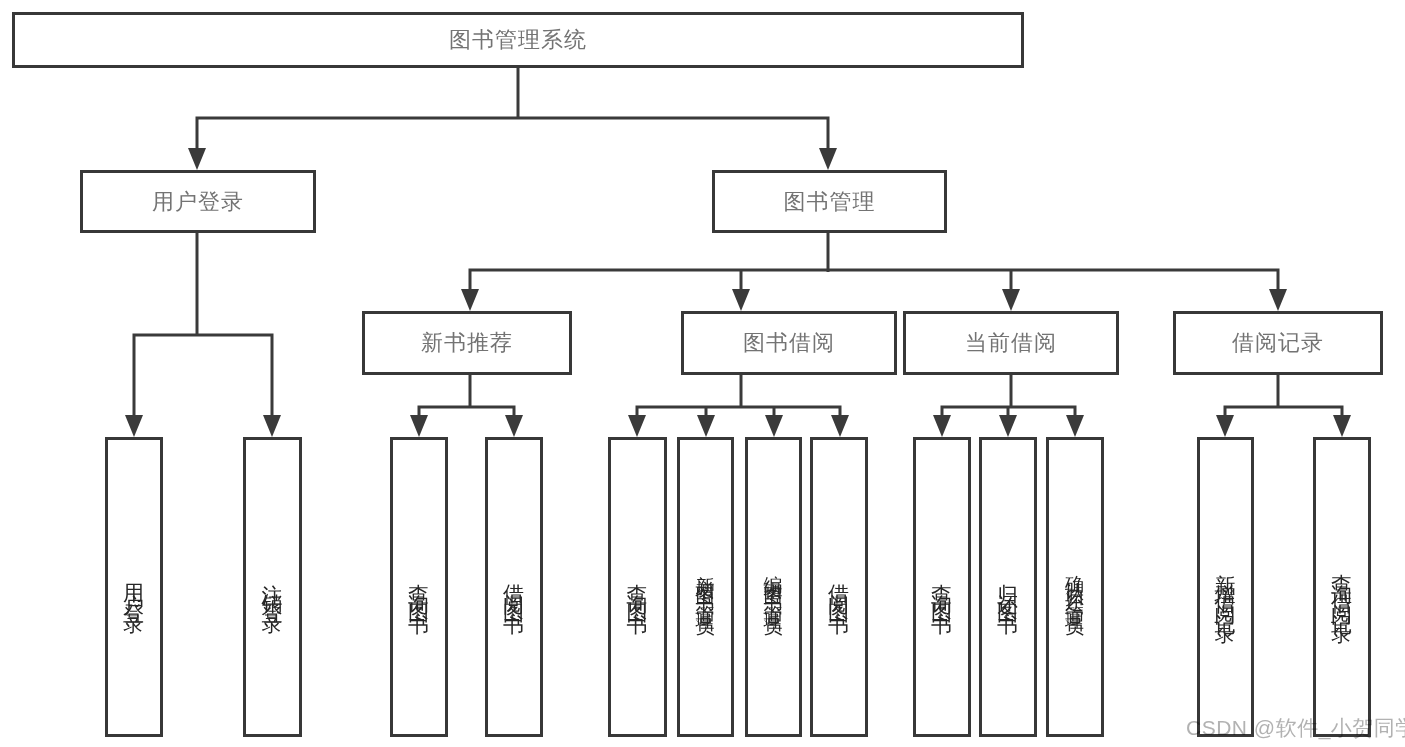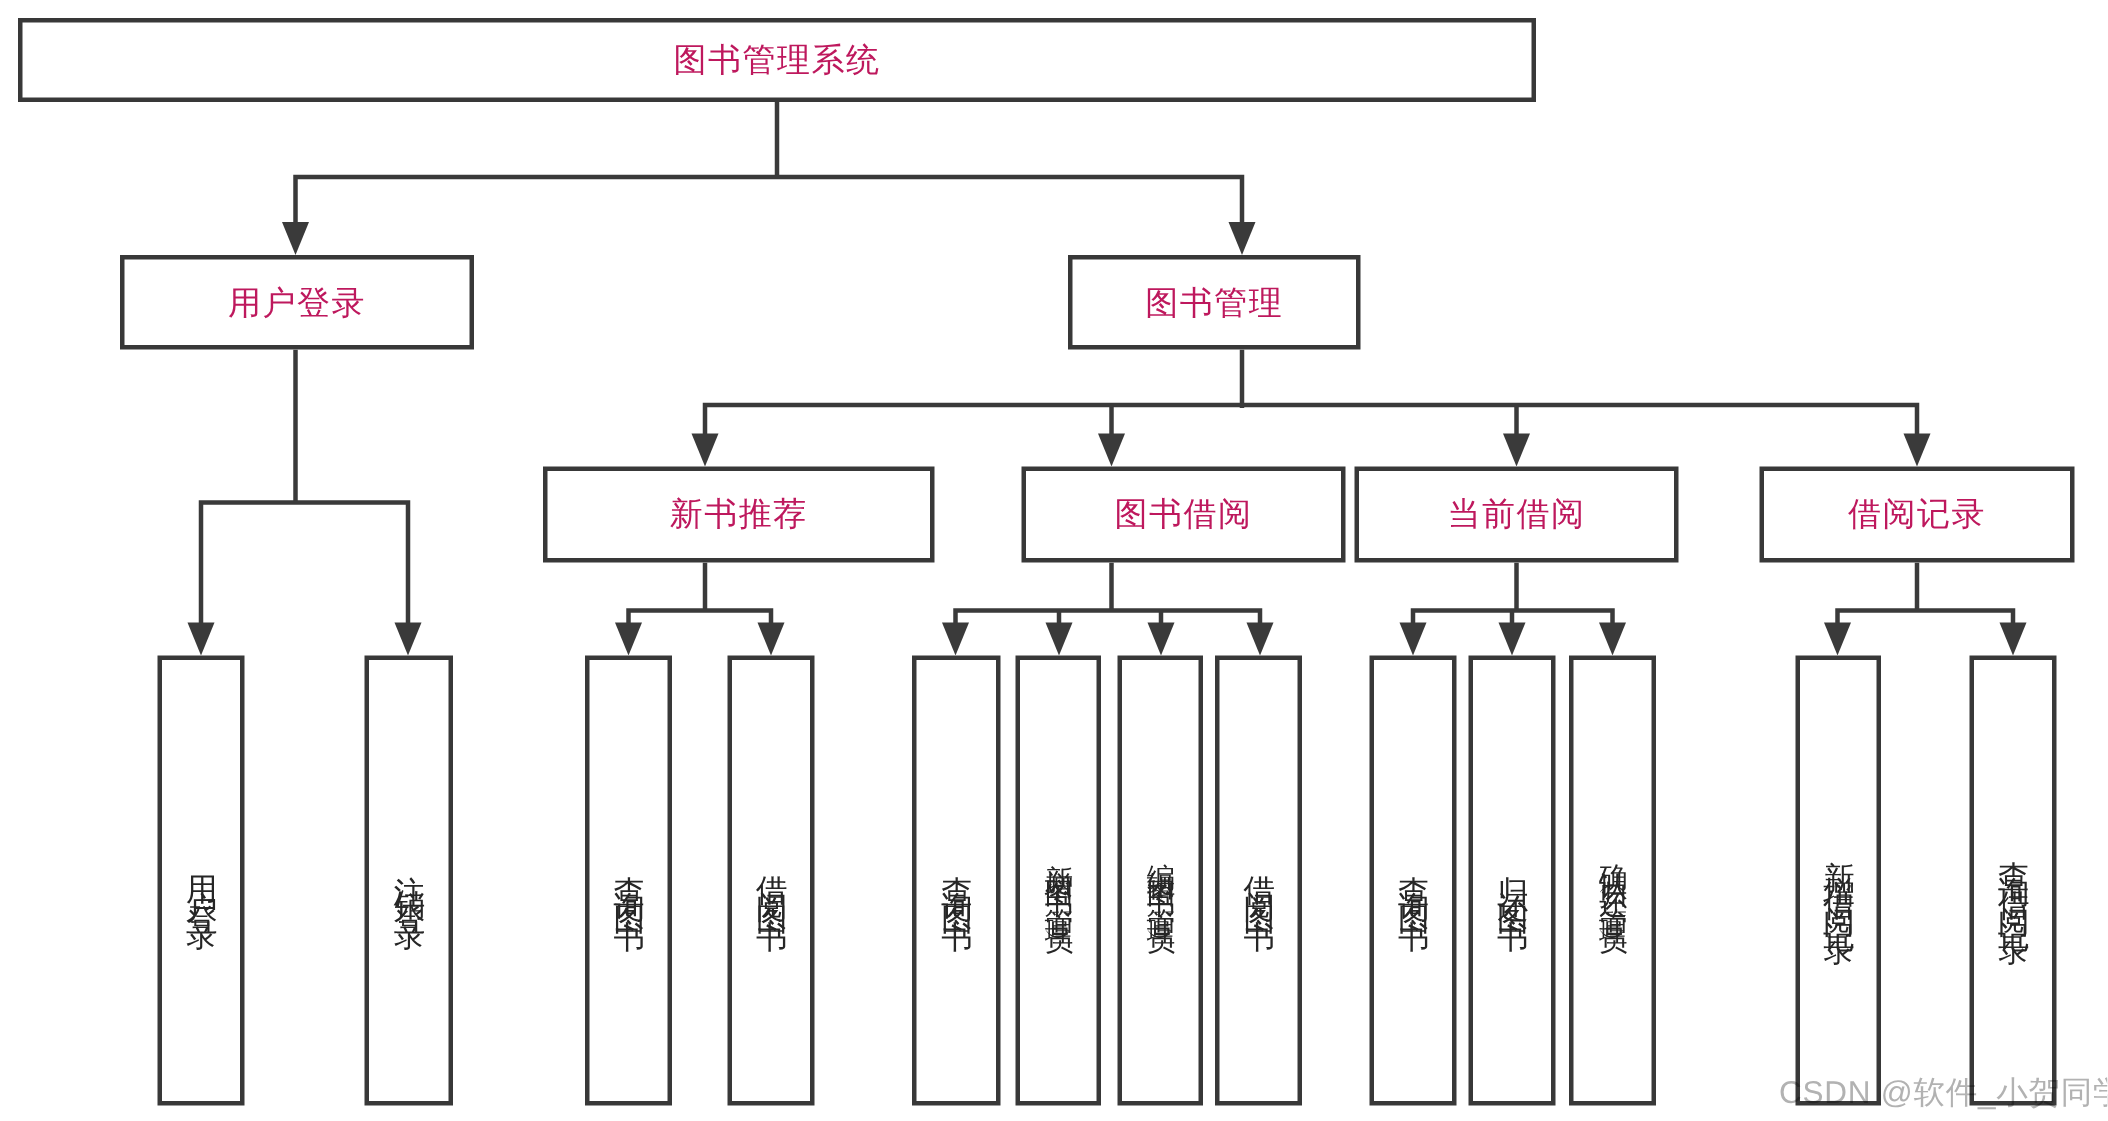--- a/index.html
+++ b/index.html
@@ -27,21 +27,21 @@
   }
   .hbox {
     position: absolute;
     box-sizing: border-box;
     border: 3px solid #383838;
     background: #ffffff;
     display: flex;
     align-items: center;
     justify-content: center;
     font-size: 22px;
-    color: #be185d;
+    color: #737373;
     letter-spacing: 1px;
     white-space: nowrap;
   }
   .vbox {
     position: absolute;
     box-sizing: border-box;
     border: 3px solid #383838;
     background: #ffffff;
     display: flex;
     align-items: center;
@@ -127,23 +127,23 @@
       <path class="line" d="M1278 375 V407"></path>
       <path class="line" d="M1225 419 V407 H1342 V419"></path>
       <path class="arr" d="M1216 415 L1234 415 L1225 437 Z"></path>
       <path class="arr" d="M1333 415 L1351 415 L1342 437 Z"></path>
     </g>
   </svg>
 
   <div class="hbox" style="left:12px; top:12px; width:1012px; height:56px;">图书管理系统</div>
 
   <div class="hbox" style="left:80px; top:170px; width:236px; height:63px;">用户登录</div>
-  <div class="hbox" style="left:712px; top:170px; width:195px; height:63px;">图书管理</div>
+  <div class="hbox" style="left:712px; top:170px; width:235px; height:63px;">图书管理</div>
 
-  <div class="hbox" style="left:362px; top:311px; width:261px; height:64px;">新书推荐</div>
+  <div class="hbox" style="left:362px; top:311px; width:210px; height:64px;">新书推荐</div>
   <div class="hbox" style="left:633px; top:311px; width:216px; height:64px;margin-left:48px;">图书借阅</div>
   <div class="hbox" style="left:1173px; top:311px; width:210px; height:64px;">借阅记录</div>
   <div class="hbox" style="left:903px; top:311px; width:216px; height:64px;">当前借阅</div>
 
   <div class="vbox" style="left:105px; top:437px; width:58px; height:300px;">
     <span class="vtext">用户登录</span>
   </div>
   <div class="vbox" style="left:243px; top:437px; width:59px; height:300px;">
     <span class="vtext">注销登录</span>
   </div>

